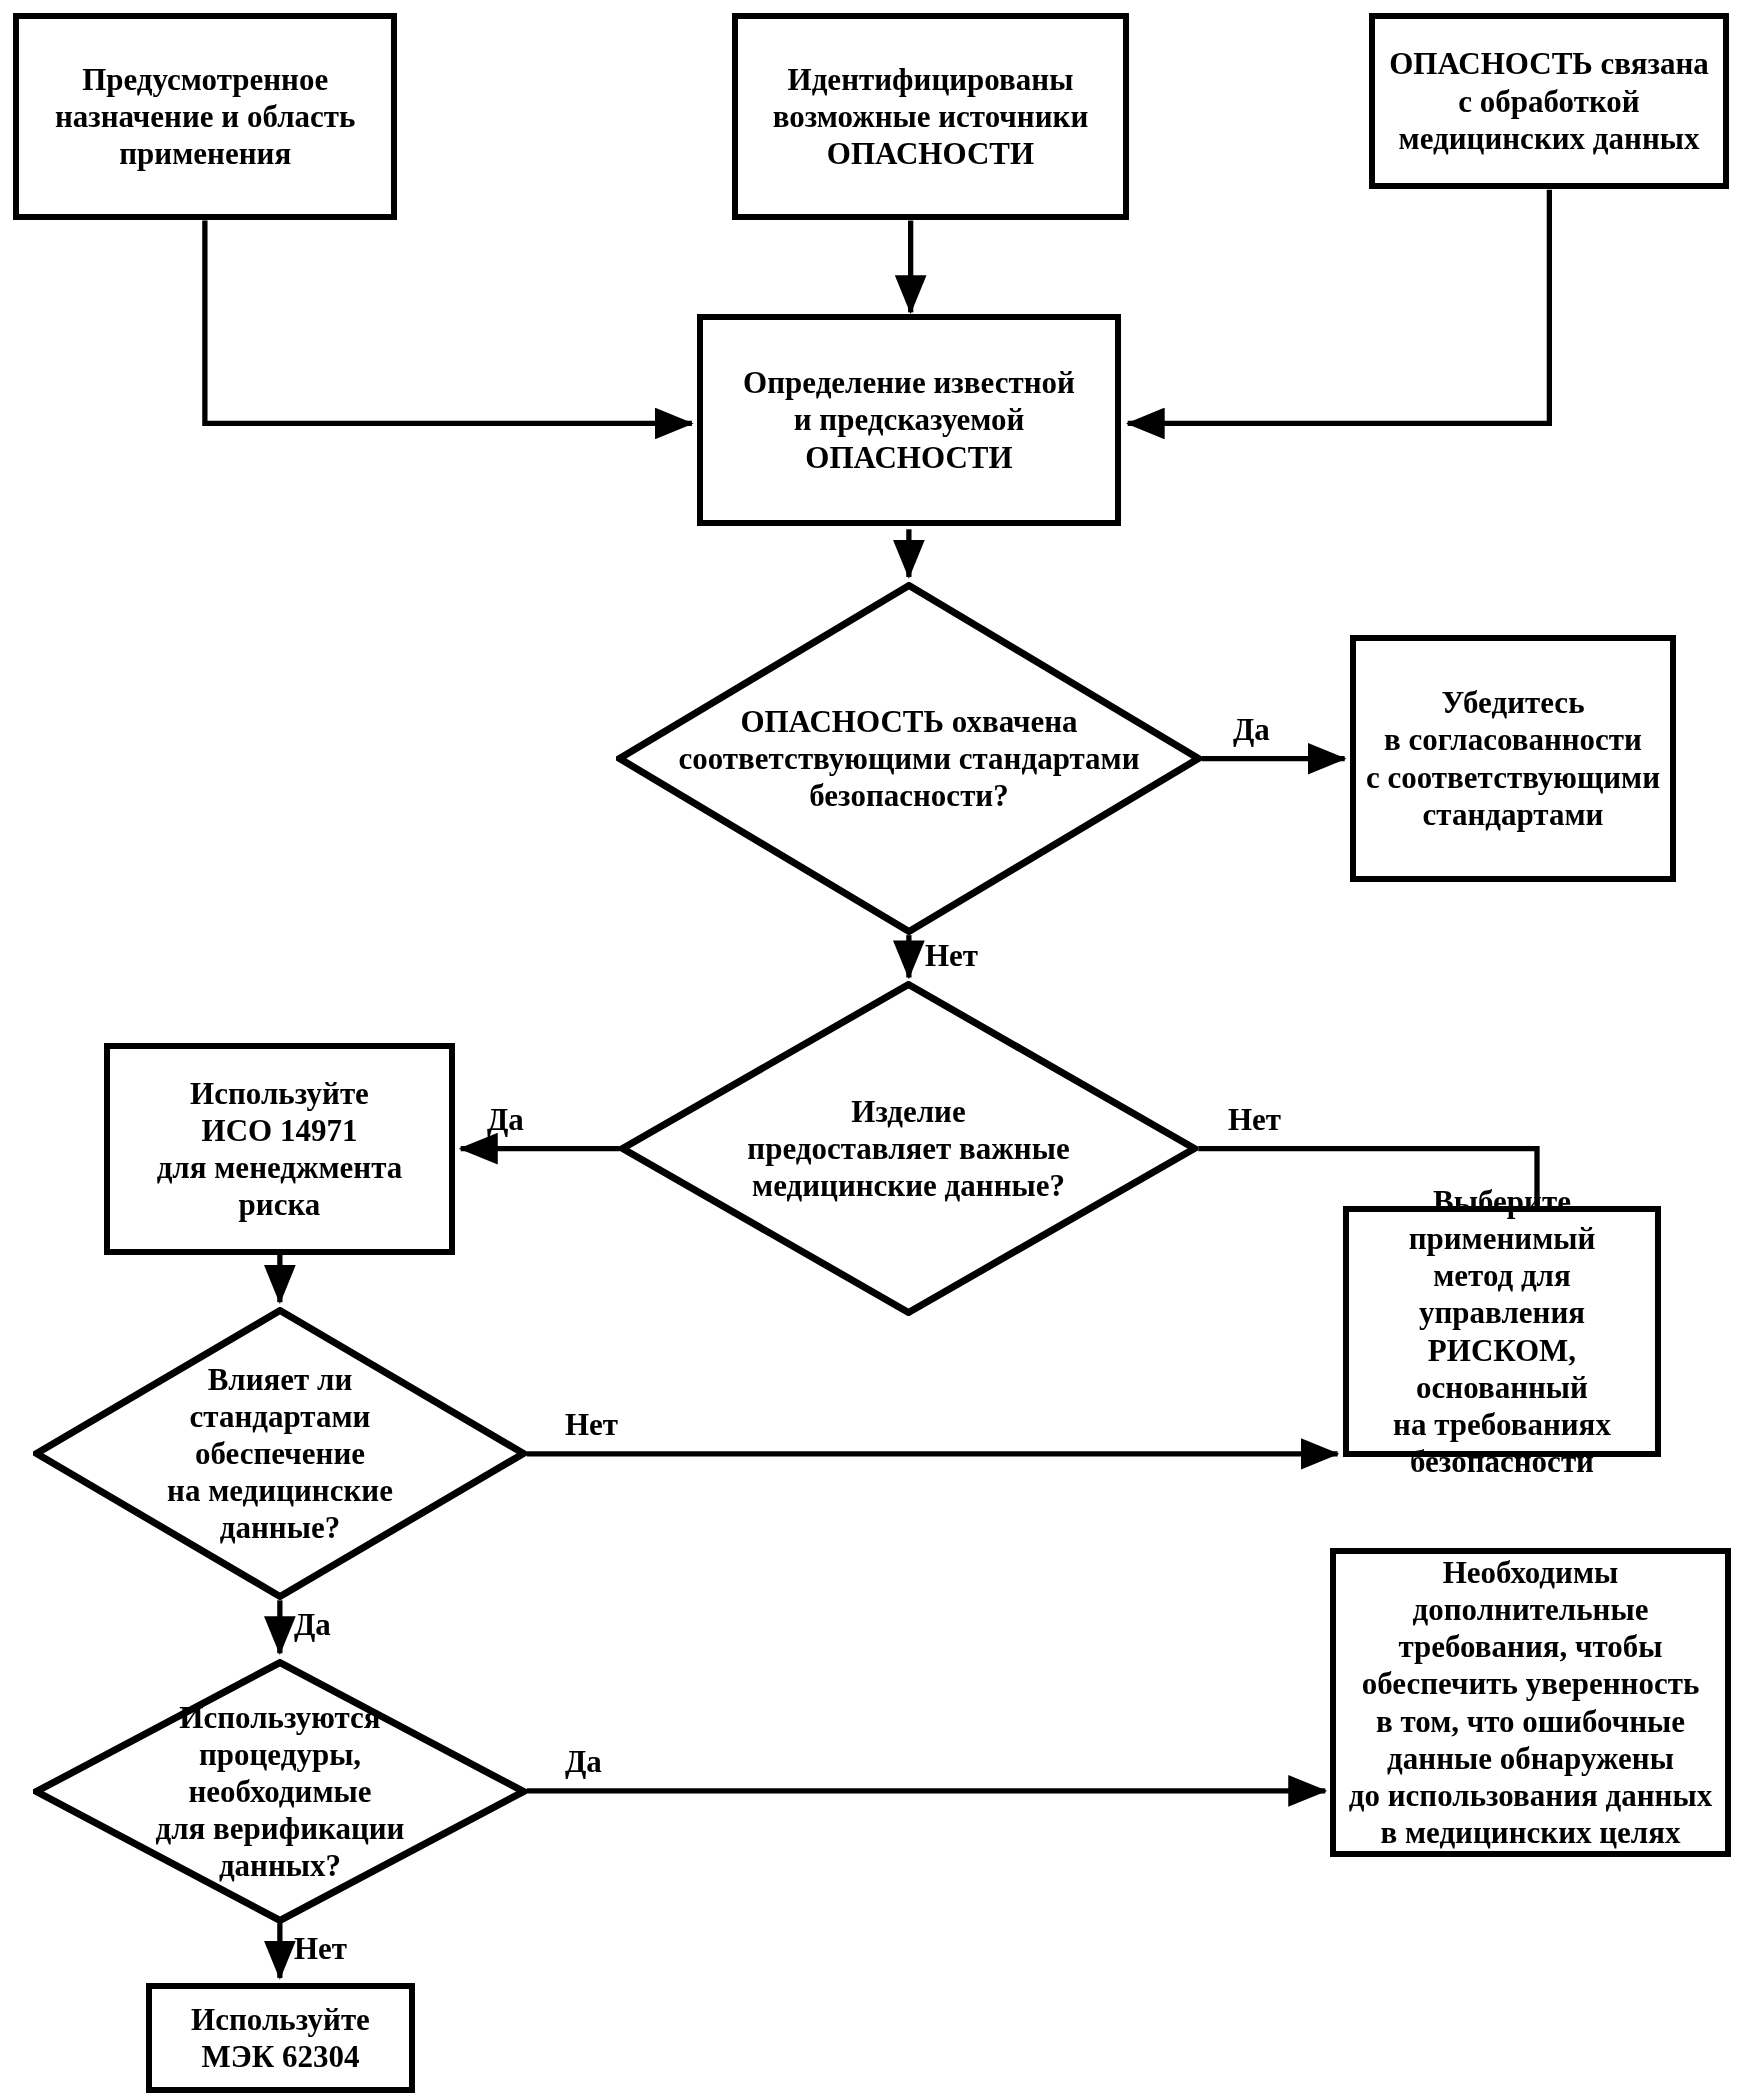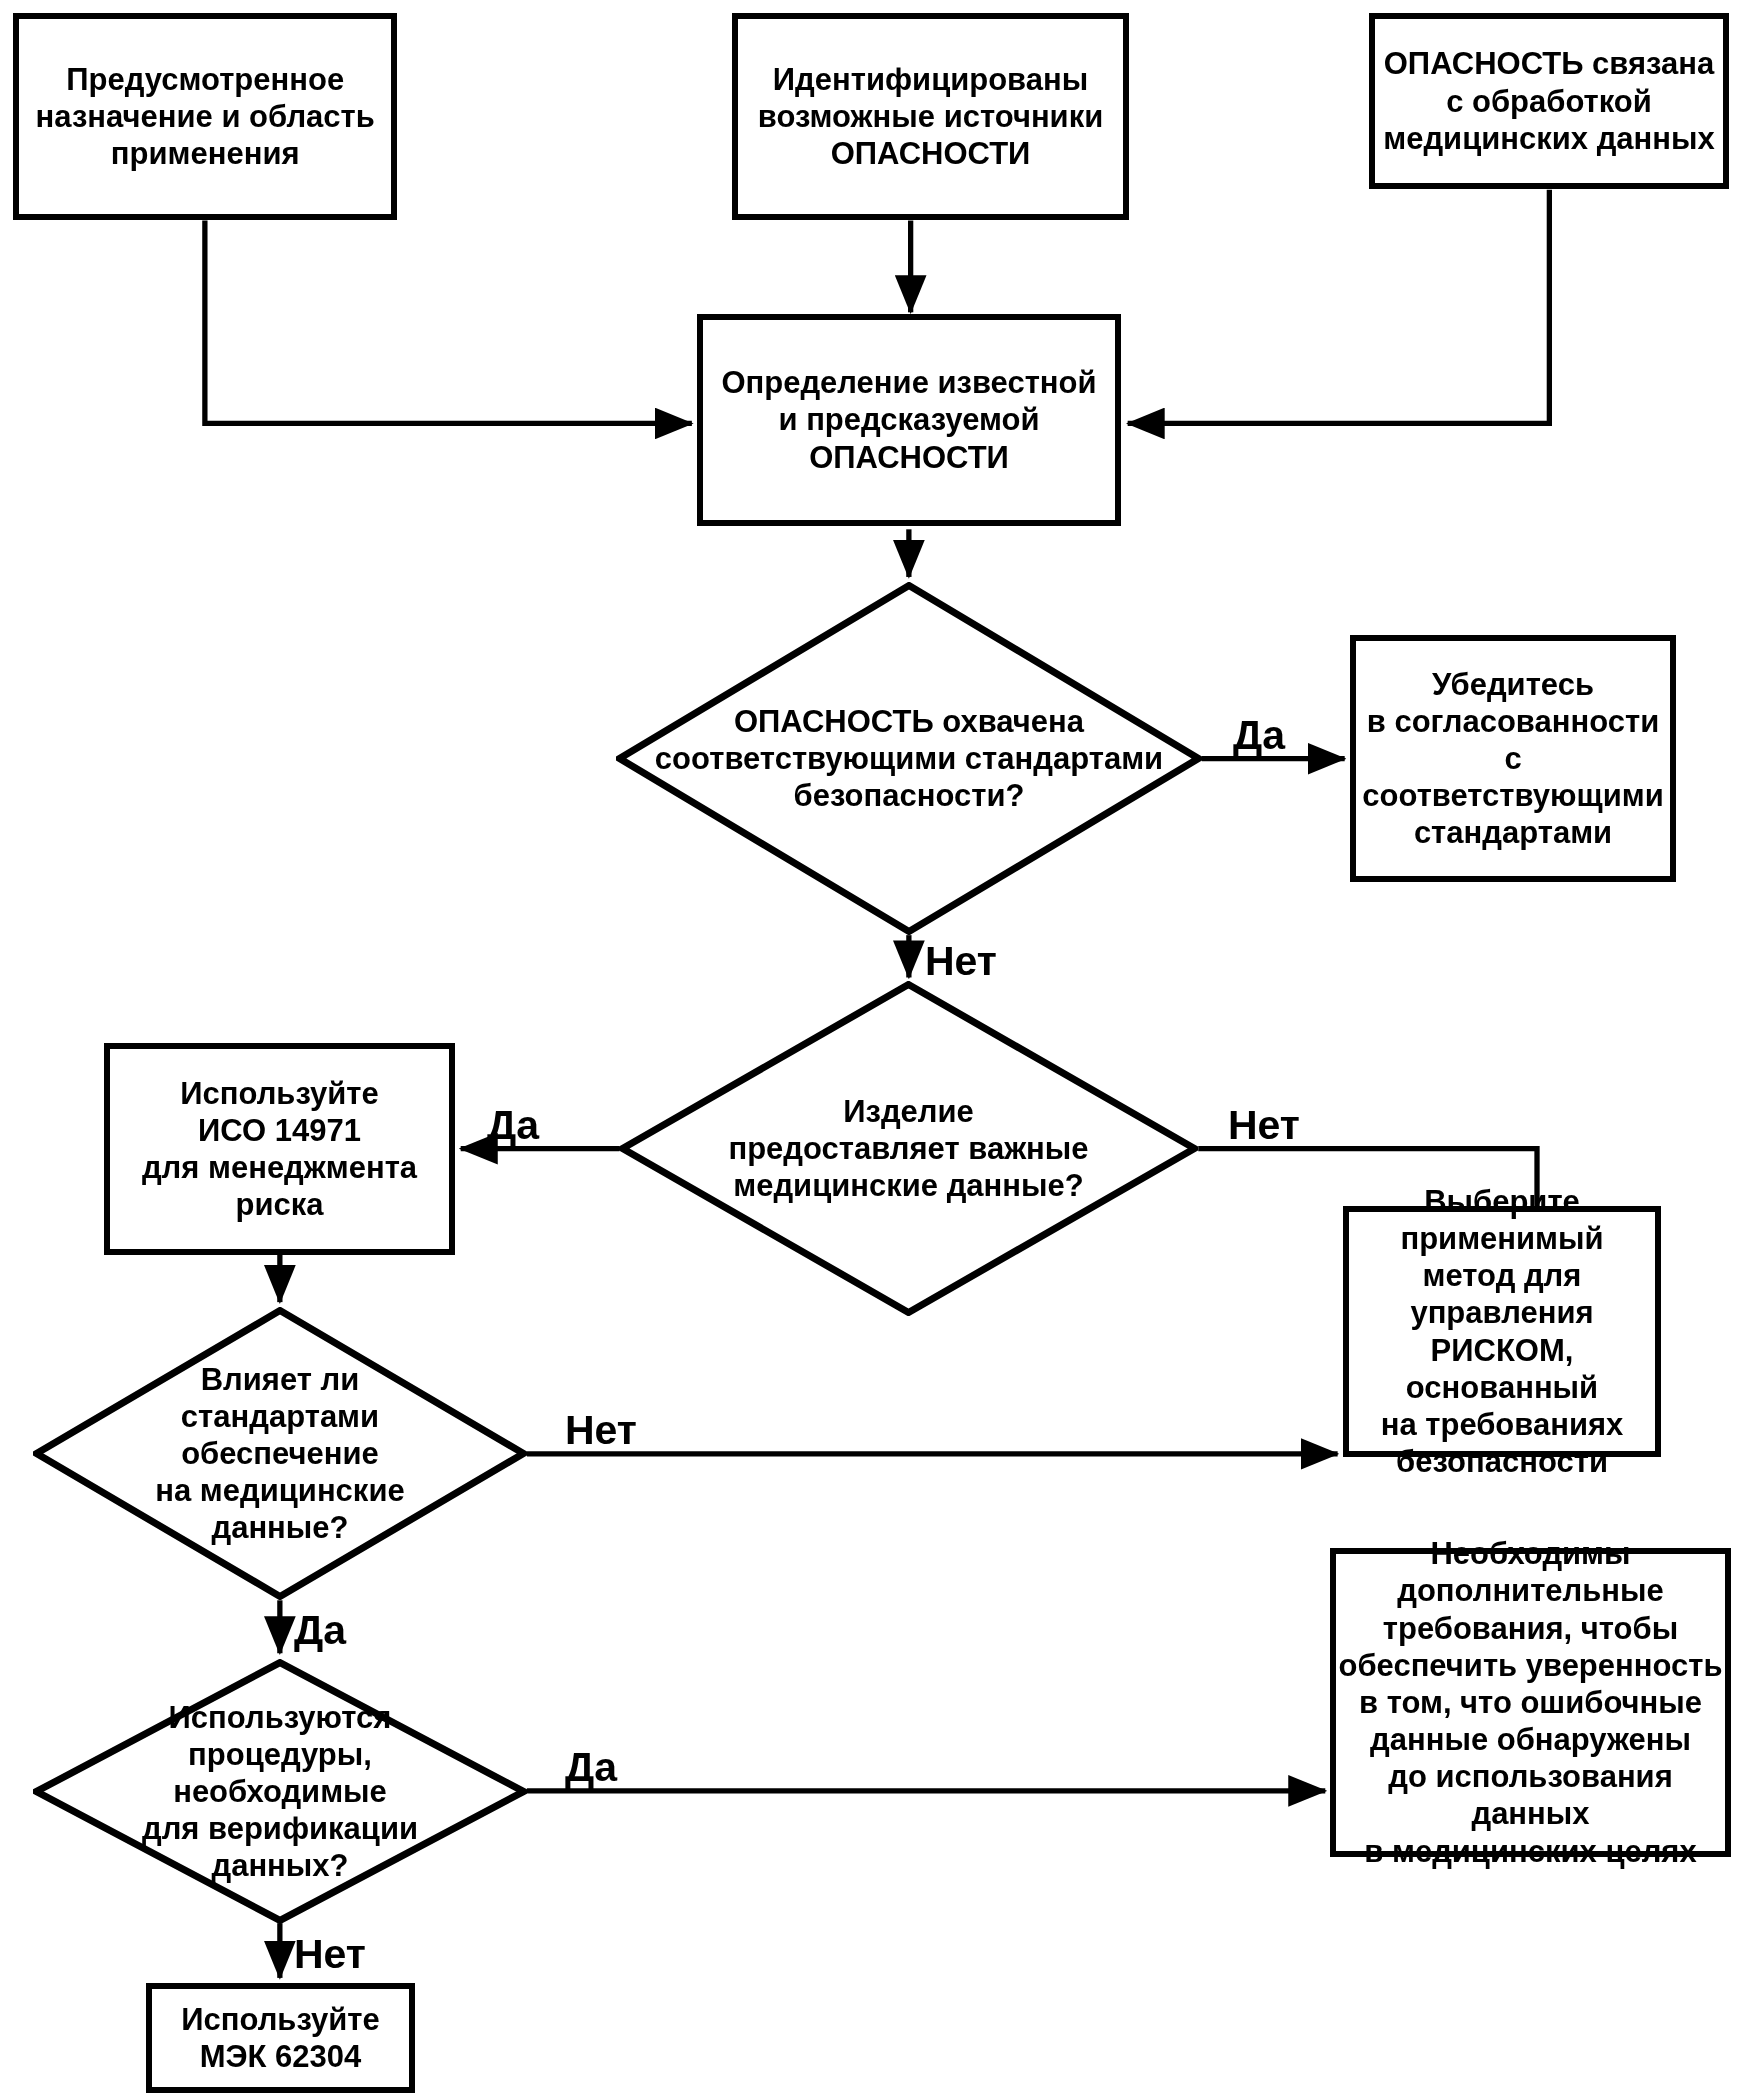--- a/index.html
+++ b/index.html
@@ -5,21 +5,21 @@
   html, body {
     margin: 0;
     padding: 0;
     background: #ffffff;
   }
   #canvas {
     position: relative;
     width: 1756px;
     height: 2097px;
     background: #ffffff;
-    font-family: Liberation Sans, sans-serif;
+    font-family: Liberation Serif, serif;
     color: #000000;
   }
   #connectors {
     position: absolute;
     left: 0;
     top: 0;
     width: 1756px;
     height: 2097px;
   }
   .node {
@@ -51,21 +51,21 @@
   .txt {
     position: relative;
     white-space: pre-line;
     text-align: center;
     font-size: 31px;
     font-weight: 700;
     line-height: 1.2;
   }
   .edge-label {
     position: absolute;
-    font-size: 41px;
+    font-size: 31px;
     font-weight: 700;
     line-height: 1.2;
   }
   .connector {
     fill: none;
     stroke: #000000;
     stroke-width: 6;
   }
 </style>
 </head>

